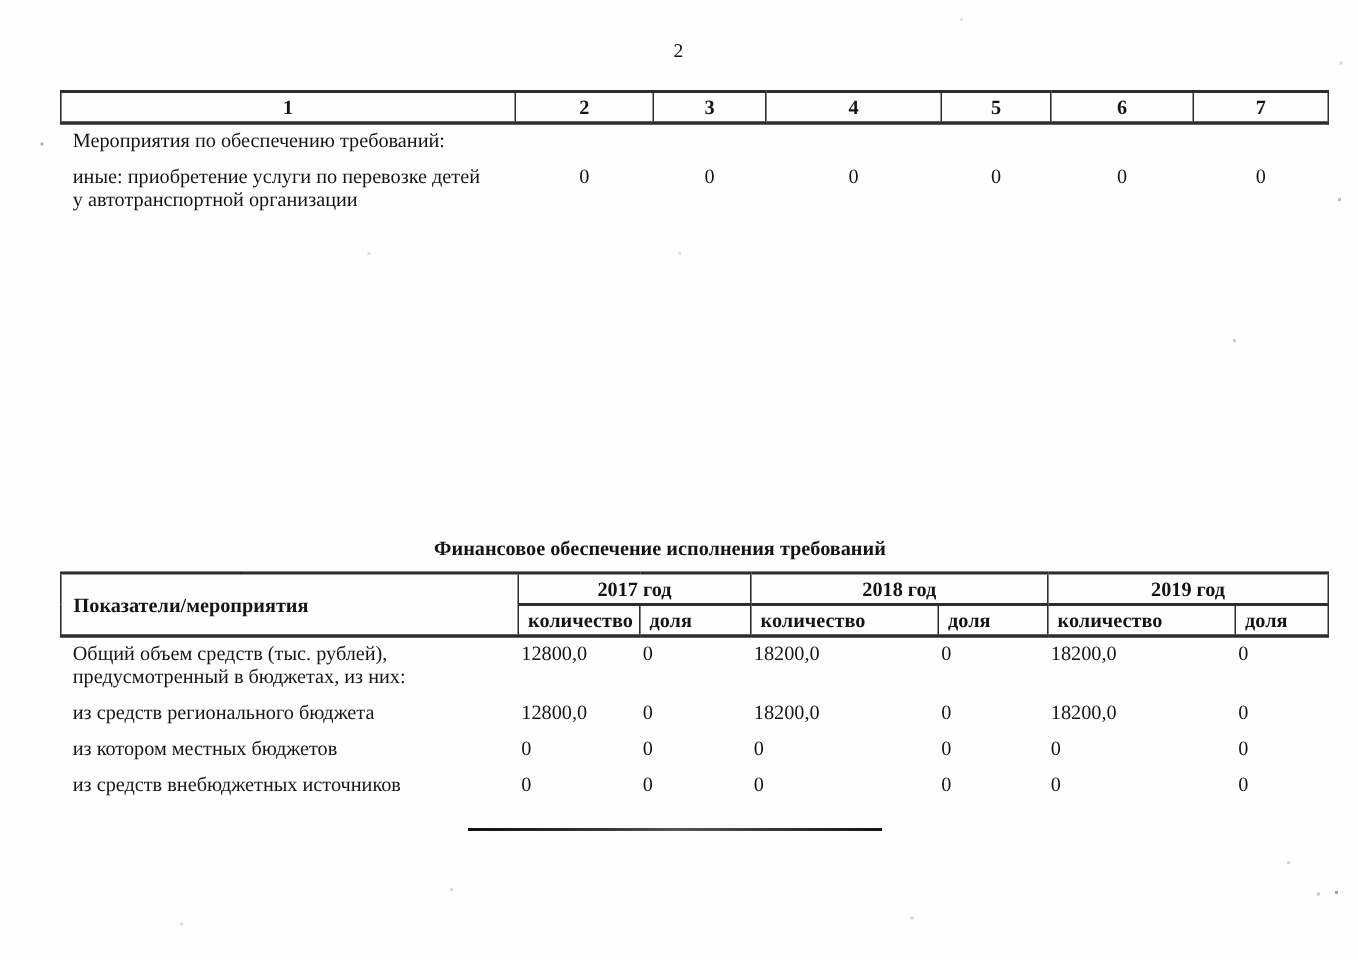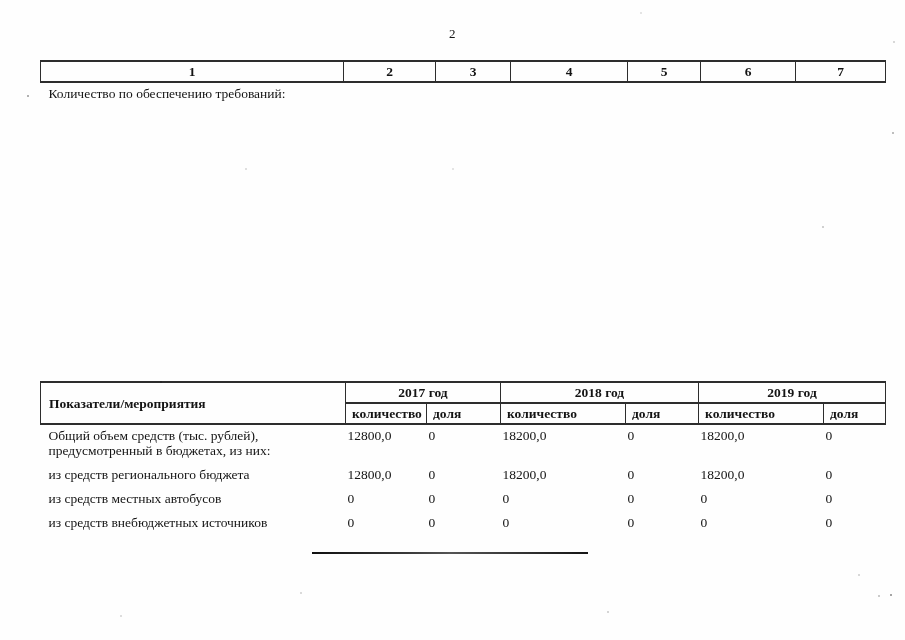--- a/index.html
+++ b/index.html
@@ -85,31 +85,41 @@
         <td>2</td>
         <td>3</td>
         <td>4</td>
         <td>5</td>
         <td>6</td>
         <td>7</td>
       </tr>
     </thead>
     <tbody>
       <tr>
-        <td class="lbl">Количество по обеспечению требований:</td>
+        <td class="lbl">Мероприятия по обеспечению требований:</td>
         <td></td>
         <td></td>
         <td></td>
         <td></td>
         <td></td>
         <td></td>
       </tr>
+      <tr>
+        <td class="lbl">иные: приобретение услуги по перевозке детей у автотранспортной организации</td>
+        <td>0</td>
+        <td>0</td>
+        <td>0</td>
+        <td>0</td>
+        <td>0</td>
+        <td>0</td>
+      </tr>
     </tbody>
   </table>
 
+  <div class="t2-title">Финансовое обеспечение исполнения требований</div>
 
   <table class="t2">
     <colgroup>
       <col style="width:305px">
         <col style="width:81px">
         <col style="width:74px">
       <col style="width:125px">
         <col style="width:73px">
         <col style="width:125px">
         <col style="width:62px">
@@ -143,21 +153,21 @@
       <tr>
         <td class="lbl">из средств регионального бюджета</td>
         <td>12800,0</td>
         <td>0</td>
         <td>18200,0</td>
         <td>0</td>
         <td>18200,0</td>
         <td>0</td>
       </tr>
       <tr>
-        <td class="lbl">из средств местных автобусов</td>
+        <td class="lbl">из котором местных бюджетов</td>
         <td>0</td>
         <td>0</td>
         <td>0</td>
         <td>0</td>
         <td>0</td>
         <td>0</td>
       </tr>
       <tr>
         <td class="lbl">из средств внебюджетных источников</td>
         <td>0</td>

